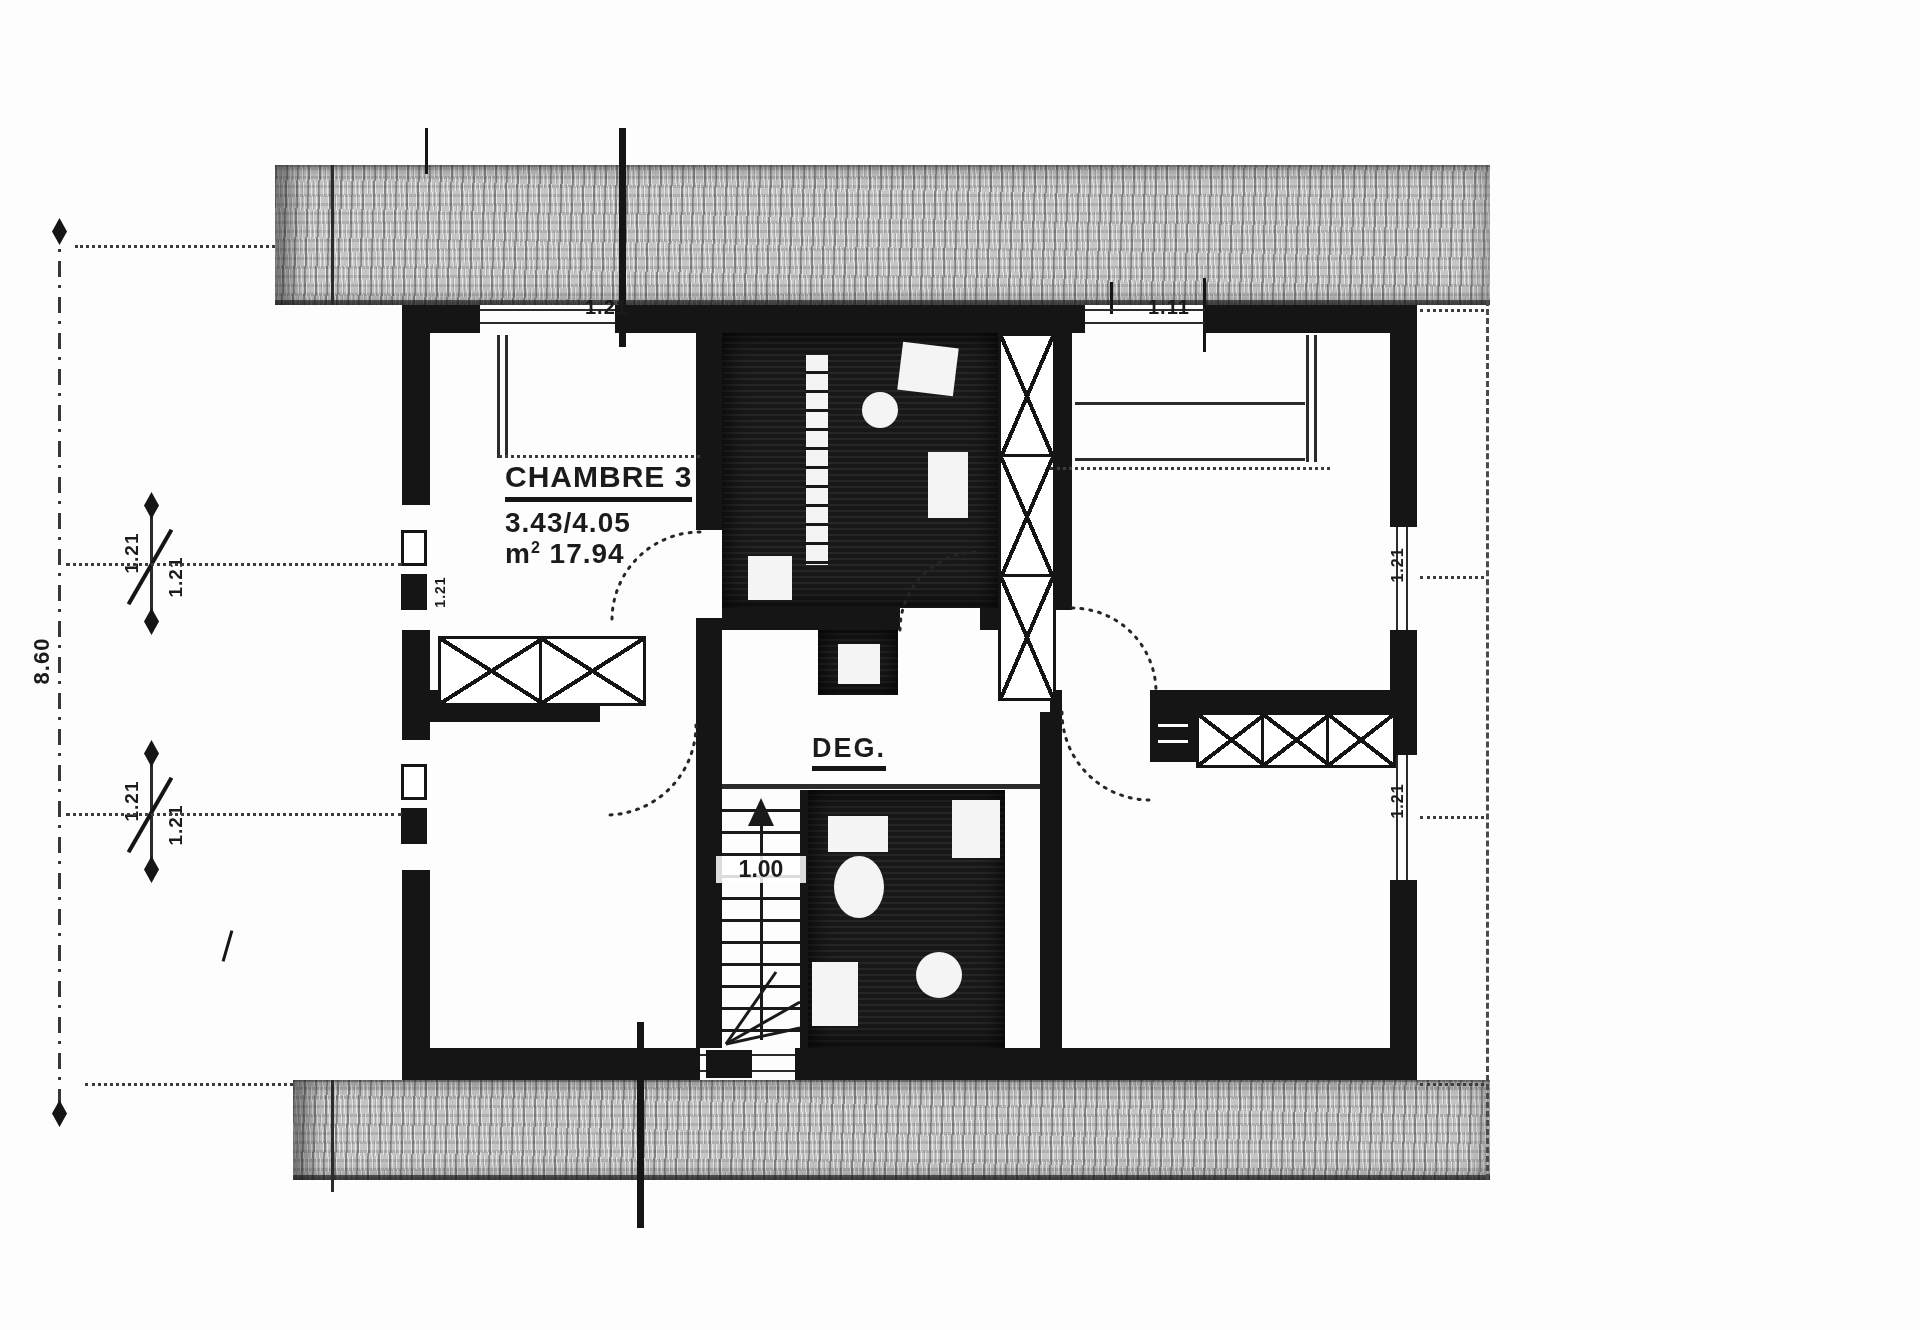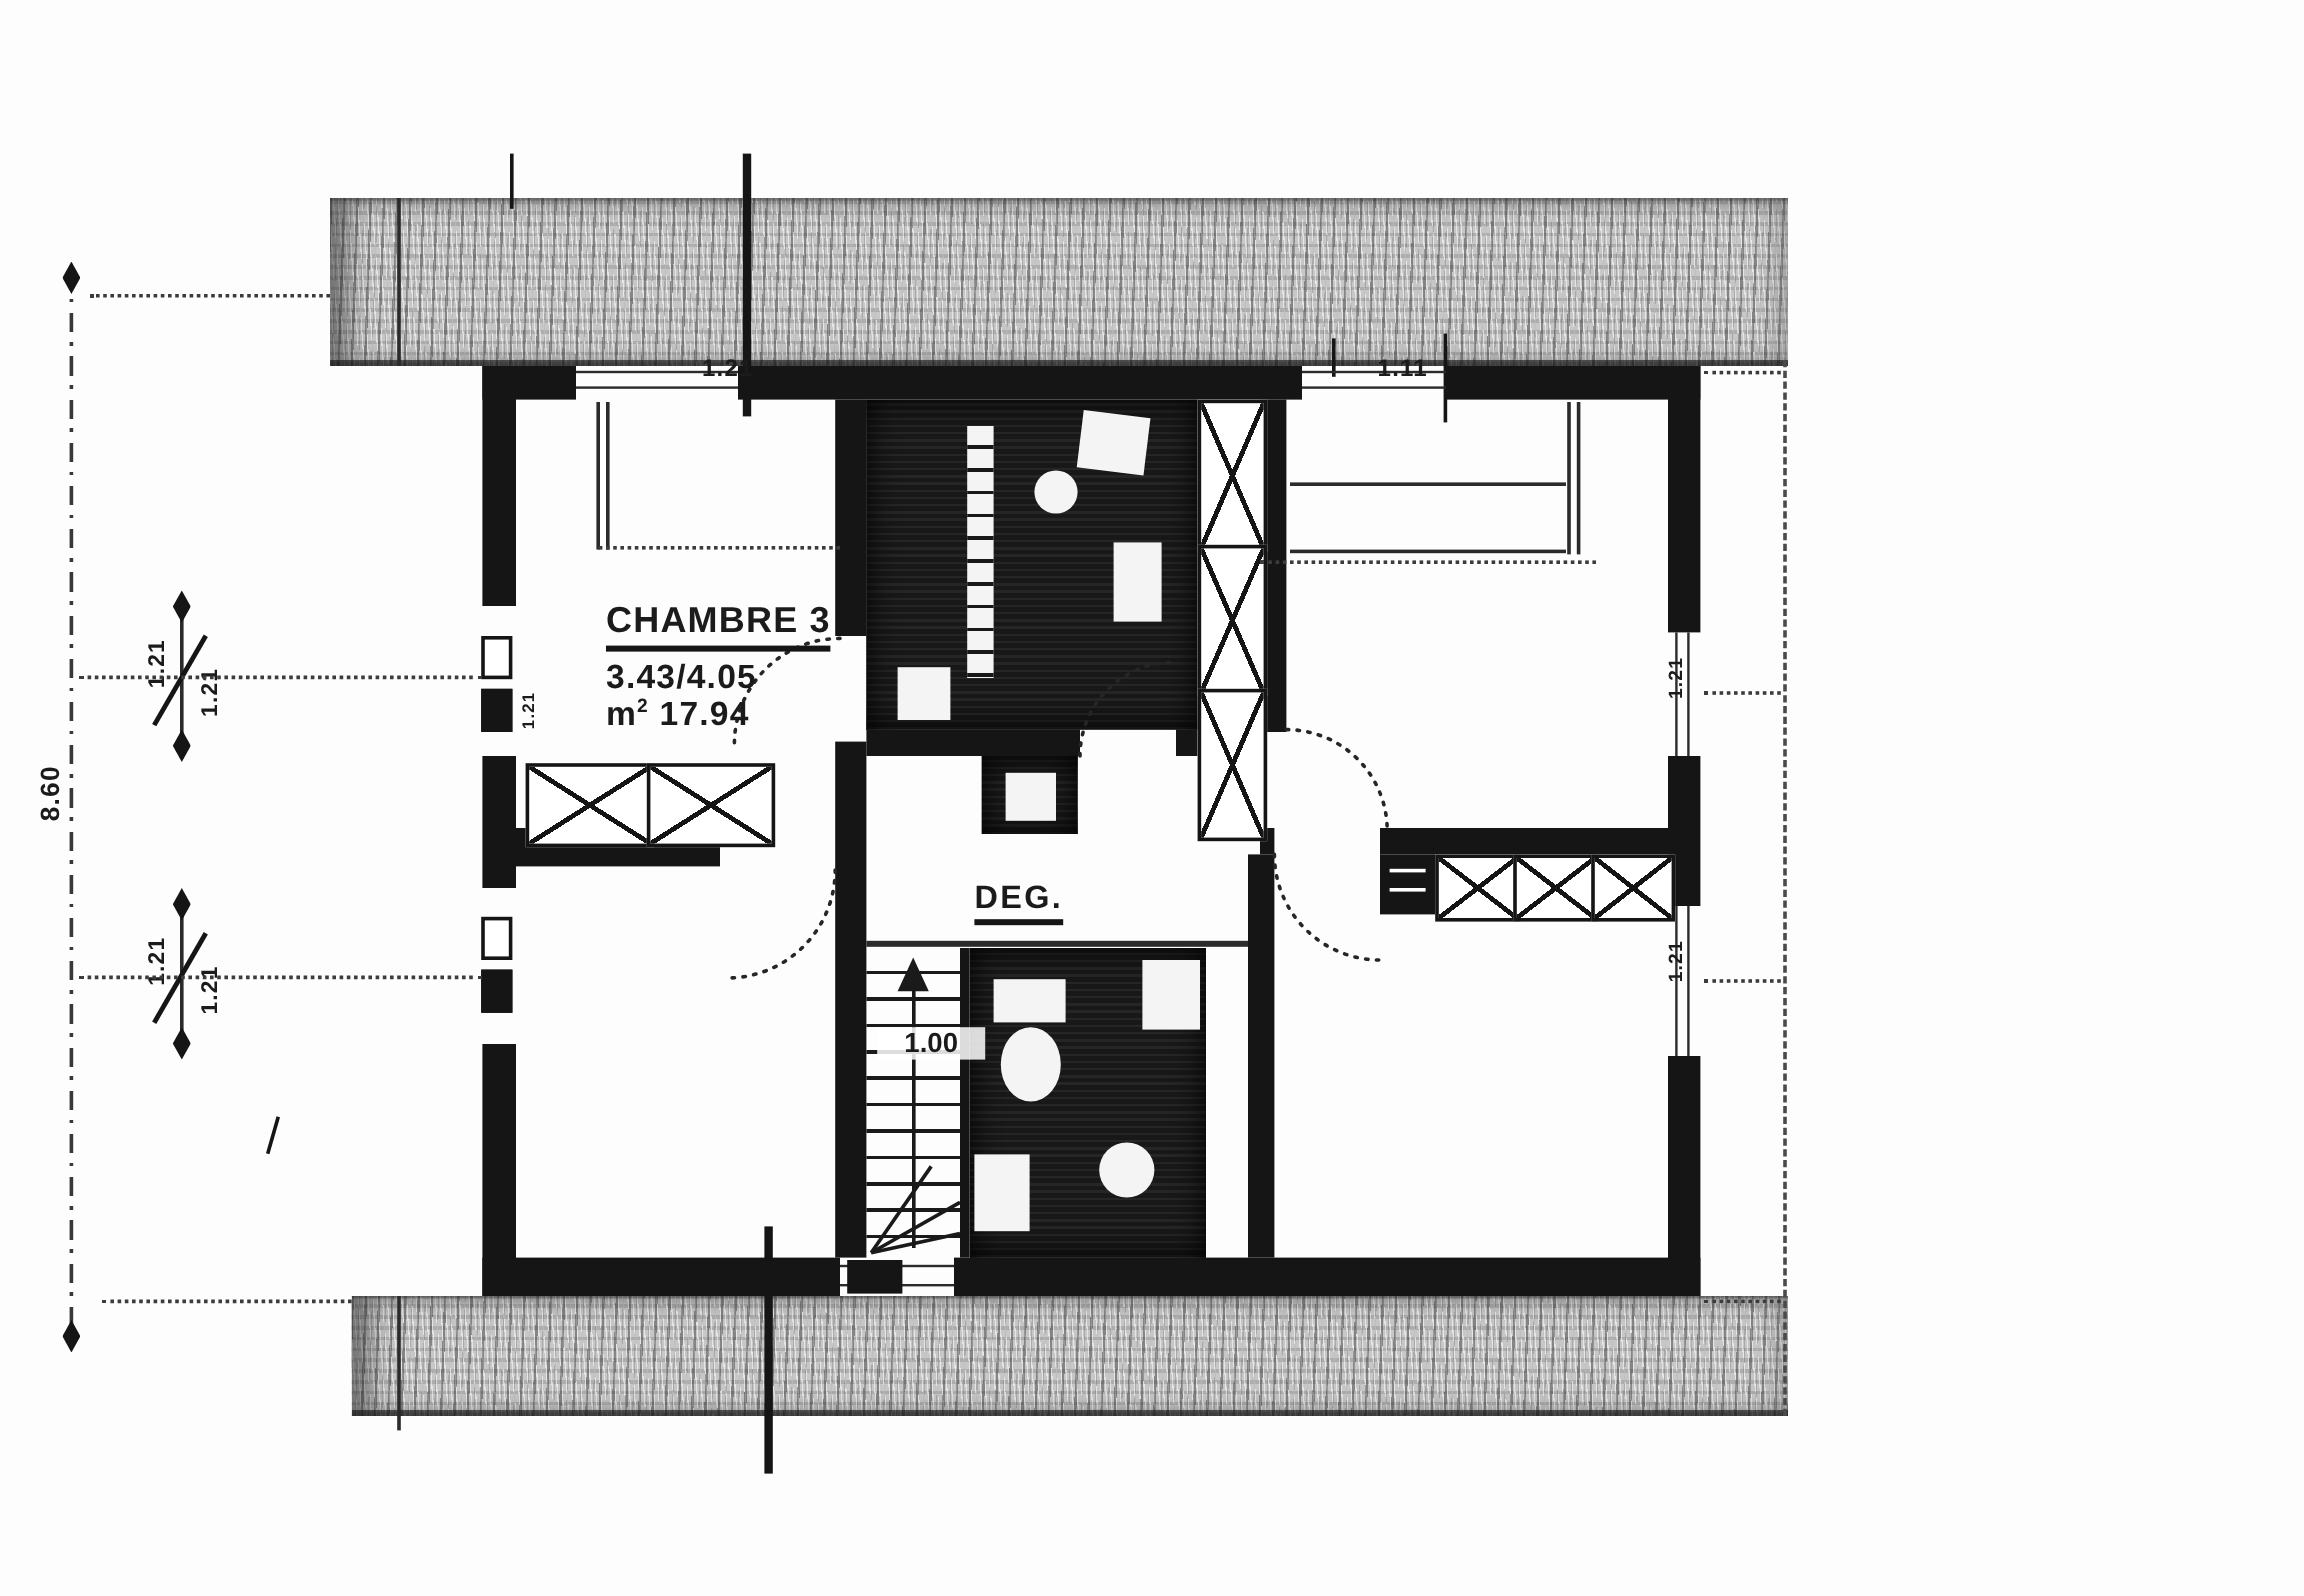--- a/index.html
+++ b/index.html
@@ -36,21 +36,21 @@
   .rot{transform:rotate(-90deg);transform-origin:center center;text-align:center;}
   .jamb{position:absolute;border:3px solid #151515;background:#fff;}
   .stairs{position:absolute;left:722px;top:790px;width:78px;height:258px;
     background-image:repeating-linear-gradient(to bottom, transparent 0 19px, #1a1a1a 19px 22px);
     border-right:8px solid #151515;}
   .uparrow{position:absolute;width:0;height:0;border-left:13px solid transparent;border-right:13px solid transparent;border-bottom:28px solid #1a1a1a;}
   .stem{position:absolute;width:3px;background:#1a1a1a;}
   .floortitle{position:absolute;left:1612px;top:768px;font-size:47px;font-weight:bold;font-style:italic;color:#a8a1a1;letter-spacing:2px;}
   .floortitle sup{font-size:26px;}
   .halllabel{position:absolute;font-weight:bold;font-size:27px;letter-spacing:2px;border-bottom:5px solid #151515;padding-bottom:2px;}
-  .stairdim{position:absolute;left:716px;top:856px;width:90px;text-align:center;font-weight:bold;font-size:23px;background:rgba(255,255,255,.85);margin-left:15px;}
+  .stairdim{position:absolute;left:716px;top:856px;width:90px;text-align:center;font-weight:bold;font-size:23px;background:rgba(255,255,255,.85);}
   svg.overlay{position:absolute;left:0;top:0;}
 </style>
 </head>
 <body>
 
 <div id="canvas">
 
   <div class="hatch" style="left:275px;top:165px;width:1215px;height:140px;"></div>
   <div class="hatch" style="left:293px;top:1080px;width:1197px;height:100px;"></div>
   <div class="thin" style="left:331px;top:165px;width:3px;height:140px;"></div>
@@ -157,21 +157,21 @@
       <path d="M 1072 608 A 84 84 0 0 1 1156 692"></path>
       <path d="M 1062 712 A 88 88 0 0 0 1150 800"></path>
     </g>
     <g fill="none" stroke="#1a1a1a" stroke-width="3">
       <path d="M 726 1044 L 800 1002"></path>
       <path d="M 726 1044 L 776 972"></path>
       <path d="M 726 1044 L 800 1028"></path>
     </g>
   </svg>
 
-  <div class="roomlabel" style="left:505px;top:501px;">
+  <div class="roomlabel" style="left:505px;top:460px;">
     <span class="rname">CHAMBRE 3</span>
     <div class="rdims">3.43/4.05</div>
     <div class="rarea"><span>m</span><sup>2</sup> <span>17.94</span></div>
   </div>
 
 
 
 
   <div class="halllabel" style="left:812px;top:733px;">DEG.</div>
 

